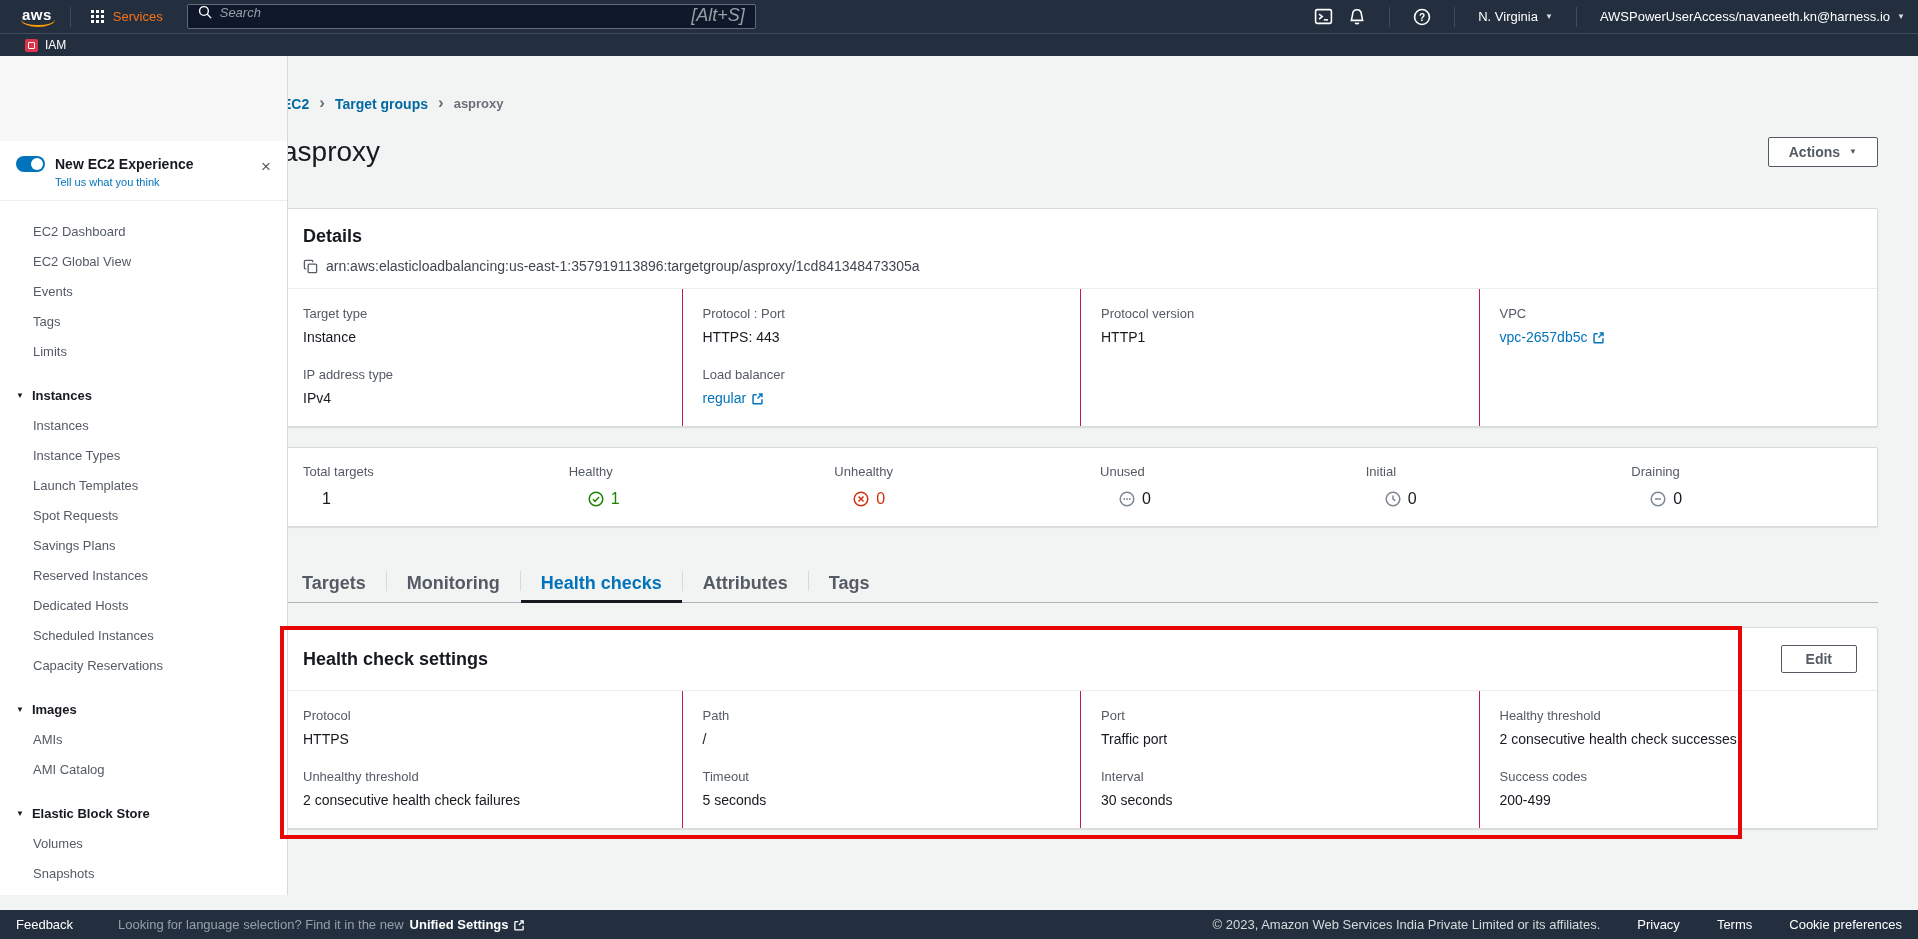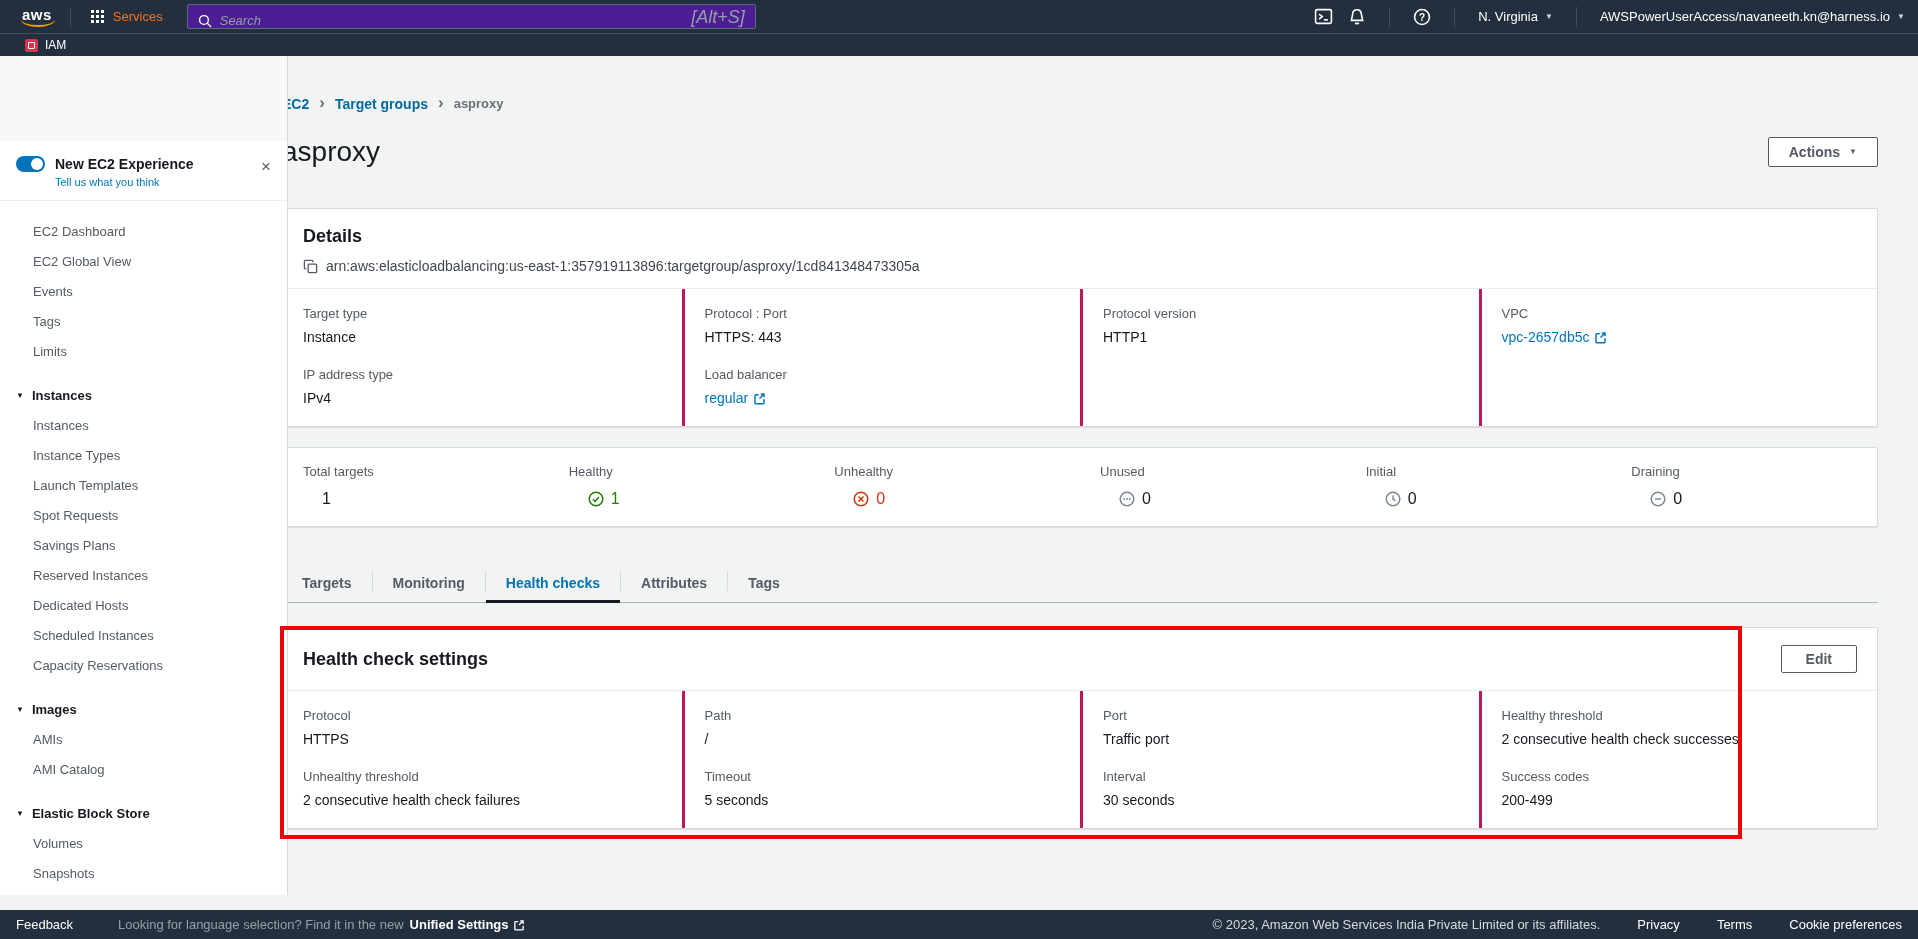--- a/index.html
+++ b/index.html
@@ -5,21 +5,21 @@
   * { margin:0; padding:0; box-sizing:border-box; }
   html,body { width:1918px; height:939px; }
   body { font-family:"Liberation Sans","DejaVu Sans",sans-serif; background:#f2f3f3; position:relative; overflow:hidden; color:#16191f; }
 
   
   .topnav { position:absolute; top:0; left:0; right:0; height:33px; background:#232f3e; display:flex; align-items:center; padding:0 13px 0 12px; z-index:30; }
   .aws-logo { position:relative; color:#fff; font-weight:bold; font-size:15px; letter-spacing:.5px; padding:2px 10px 6px 10px; }
   .aws-logo::after { content:""; position:absolute; left:9px; right:7px; bottom:2px; height:7px; border-bottom:2px solid #ff9900; border-radius:0 0 60% 60%/0 0 100% 100%; }
   .tn-divider { width:1px; height:20px; background:#414d5c; margin:0 8px; }
   .services-btn { display:flex; align-items:center; gap:9px; color:#f97316; font-size:13px; height:33px; padding:0 12px; cursor:pointer; }
-  .search-box { margin-left:12px; width:569px; height:25px; border:1px solid #5f6b7a; border-radius:2px; display:flex; align-items:flex-end; padding:0 10px; gap:8px; background:#4c1d95; }
+  .search-box { margin-left:12px; width:569px; height:25px; border:1px solid #5f6b7a; border-radius:2px; display:flex; align-items:flex-start; padding:0 10px; gap:8px; background:#0f172a; }
   .search-box input { flex:1; background:transparent; border:none; outline:none; color:#fff; font-size:13px; font-style:italic; font-family:inherit; }
   .search-box input::placeholder { color:#95a0a6; font-style:italic; }
   .search-shortcut { color:#95a0a6; font-size:18px;font-style:italic; }
   .tn-right { margin-left:auto; display:flex; align-items:center; gap:15px; }
   .tn-iconbtn { display:flex; align-items:center; cursor:pointer; }
   .tn-menu { display:flex; align-items:center; gap:7px; color:#fff; font-size:13px; cursor:pointer; white-space:nowrap; }
   .caret { font-size:8px; color:#d5dbdb; line-height:1; }
 
   
   .favbar { position:absolute; top:33px; left:0; right:0; height:23px; background:#232f3e; border-top:1px solid #414d5c; display:flex; align-items:center; padding:0 16px; z-index:30; }
@@ -53,36 +53,36 @@
   .btn { background:#fff; border:1px solid #545b64; border-radius:2px; color:#545b64; font-weight:bold; font-size:14px; padding:6px 20px; display:inline-flex; align-items:center; gap:9px; cursor:pointer; font-family:inherit;justify-content:flex-end; }
   .btn .caret { color:#545b64; }
 
   .card { background:#fff; border:1px solid #d5dbdb; border-radius:2px; box-shadow:0 1px 1px rgba(0,28,36,.1); }
   .card-header { padding:17px 20px 14px; }
   .card-title { font-size:18px; font-weight:bold; color:#16191f; }
   .arn-row { display:flex; align-items:center; gap:8px; margin-top:11px; font-size:14px; color:#414750; }
   .copy-btn { display:flex; align-items:center; cursor:pointer; }
   .card-grid { display:grid; grid-template-columns:1fr 1fr 1fr 1fr; border-top:1px solid #eaeded; }
   .col { padding:17px 20px 20px; }
-  .col + .col { border-left:3px solid #be185d; }
+  .col + .col { border-left:1px solid #be185d; }
   .field { margin-bottom:22px; }
   .field:last-child { margin-bottom:0; }
   .f-label { font-size:13px; color:#545b64; margin-bottom:8px; }
   .f-value { font-size:14px; color:#16191f; }
   .link { color:#0073bb; display:inline-flex; align-items:center; gap:5px; cursor:pointer; }
 
   .summary-card { display:flex; padding:14px 0 16px; margin:20px 0 37px; }
   .sum-col { flex:1; padding:2px 20px; }
   .sum-label { font-size:13px; color:#545b64; }
   .sum-value { margin:11px 0 0 19px; display:flex; align-items:center; gap:7px; font-size:16px; color:#16191f; }
   .sum-value.green { color:#1d8102; }
   .sum-value.red { color:#d13212; }
 
   .tabs-row { display:flex; align-items:stretch; height:39px; border-bottom:1px solid #aab7b8; margin-bottom:24px; }
-  .tab { display:flex; align-items:center; padding:0 20px; font-size:14px; font-weight:bold; color:#545b64; position:relative; cursor:pointer; }
+  .tab { display:flex; align-items:center; padding:0 20px; font-size:18px; font-weight:bold; color:#545b64; position:relative; cursor:pointer; }
   .tab.active { color:#0073bb; }
   .tab.active::after { content:""; position:absolute; left:0; right:0; bottom:-1px; height:3px; background:#16191f; }
   .tab-sep { width:1px; background:#d5dbdb; margin:7px 0 11px; }
 
   .hc-header { display:flex; justify-content:space-between; align-items:center; padding:17px 20px; border-bottom:1px solid #eaeded; }
   .hc-grid { display:grid; grid-template-columns:1fr 1fr 1fr 1fr; }
   .btn-edit { padding:5px 24px; }
 
   .highlight-rect { position:absolute; left:280px; top:626px; width:1462px; height:213px; border:4px solid #e90606; z-index:40; pointer-events:none; }
 

